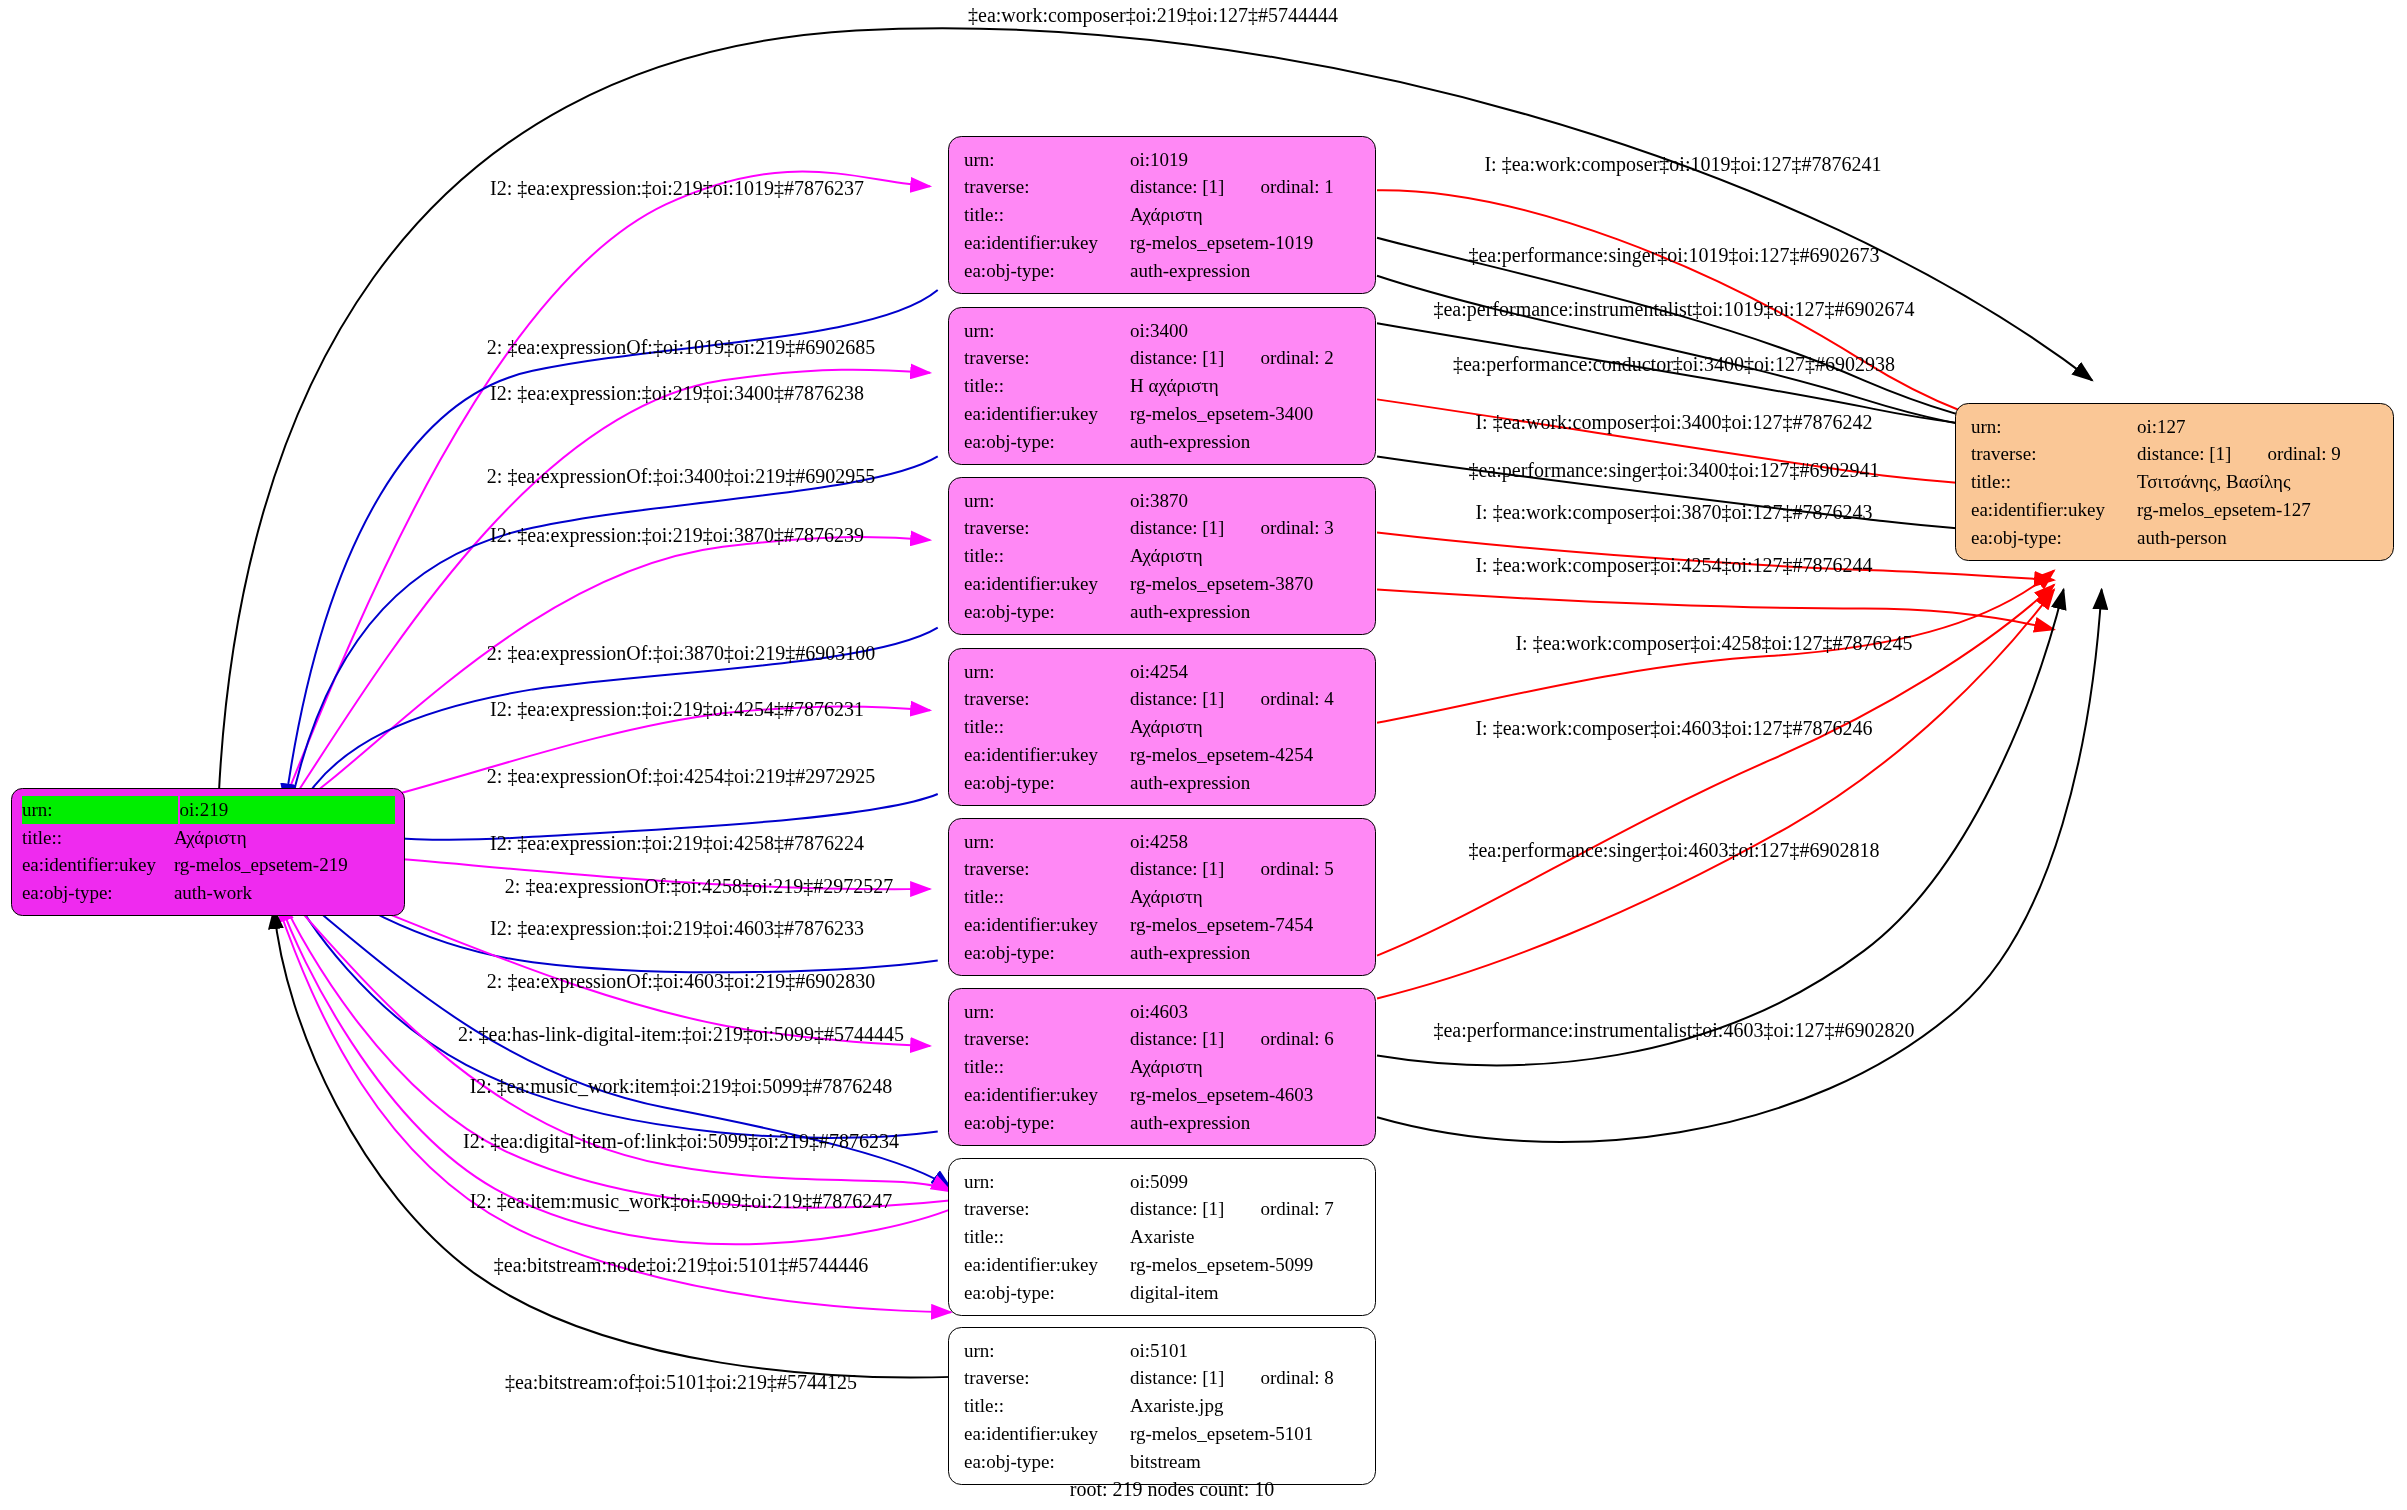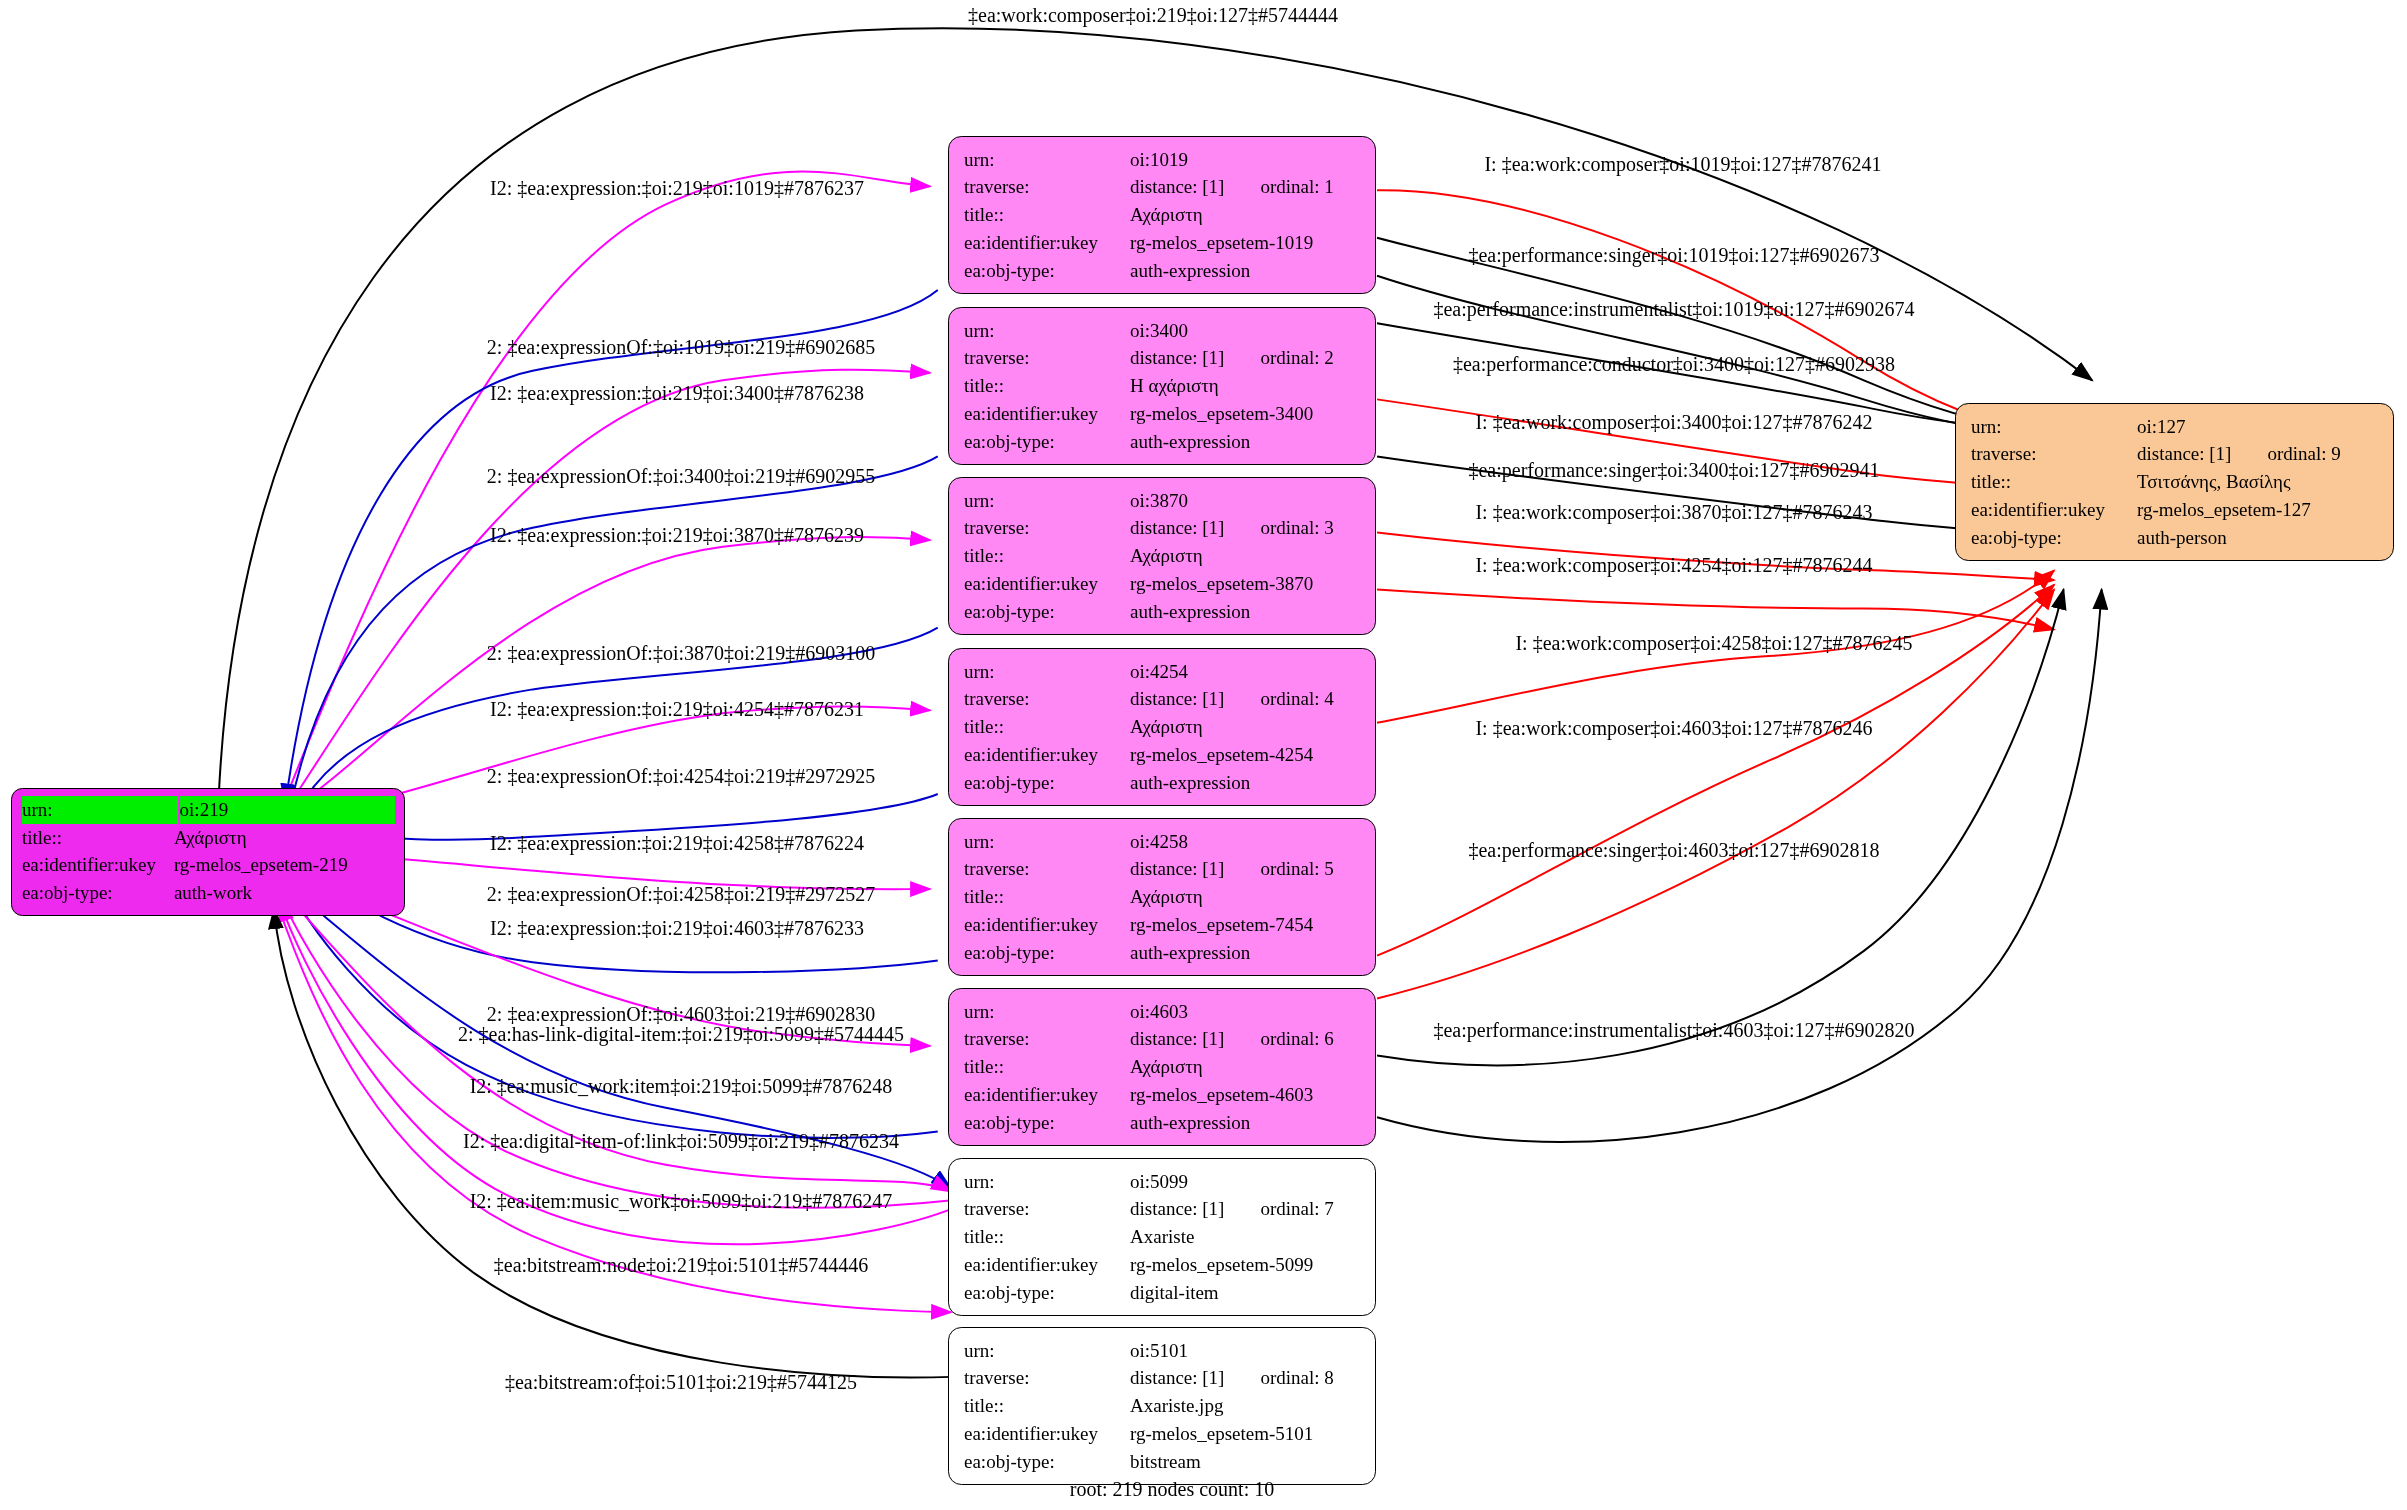--- a/index.html
+++ b/index.html
@@ -378,24 +378,24 @@
   <div class="elabel" style="left:677px; top:393px;">I2: ‡ea:expression:‡oi:219‡oi:3400‡#7876238</div>
   <div class="elabel" style="left:681px; top:476px;">2: ‡ea:expressionOf:‡oi:3400‡oi:219‡#6902955</div>
 
   <div class="elabel" style="left:677px; top:535px;">I2: ‡ea:expression:‡oi:219‡oi:3870‡#7876239</div>
   <div class="elabel" style="left:681px; top:653px;">2: ‡ea:expressionOf:‡oi:3870‡oi:219‡#6903100</div>
 
   <div class="elabel" style="left:677px; top:709px;">I2: ‡ea:expression:‡oi:219‡oi:4254‡#7876231</div>
   <div class="elabel" style="left:681px; top:776px;">2: ‡ea:expressionOf:‡oi:4254‡oi:219‡#2972925</div>
 
   <div class="elabel" style="left:677px; top:843px;">I2: ‡ea:expression:‡oi:219‡oi:4258‡#7876224</div>
-  <div class="elabel" style="left:681px; top:886px;margin-top:8px;">2: ‡ea:expressionOf:‡oi:4258‡oi:219‡#2972527</div>
+  <div class="elabel" style="left:699px; top:886px;">2: ‡ea:expressionOf:‡oi:4258‡oi:219‡#2972527</div>
 
   <div class="elabel" style="left:677px; top:928px;">I2: ‡ea:expression:‡oi:219‡oi:4603‡#7876233</div>
-  <div class="elabel" style="left:681px; top:981px;margin-top:33px;">2: ‡ea:expressionOf:‡oi:4603‡oi:219‡#6902830</div>
+  <div class="elabel" style="left:681px; top:981px;">2: ‡ea:expressionOf:‡oi:4603‡oi:219‡#6902830</div>
 
   <div class="elabel" style="left:681px; top:1034px;">2: ‡ea:has-link-digital-item:‡oi:219‡oi:5099‡#5744445</div>
   <div class="elabel" style="left:681px; top:1086px;">I2: ‡ea:music_work:item‡oi:219‡oi:5099‡#7876248</div>
   <div class="elabel" style="left:681px; top:1141px;">I2: ‡ea:digital-item-of:link‡oi:5099‡oi:219‡#7876234</div>
   <div class="elabel" style="left:681px; top:1201px;">I2: ‡ea:item:music_work‡oi:5099‡oi:219‡#7876247</div>
 
   <div class="elabel" style="left:681px; top:1265px;">‡ea:bitstream:node‡oi:219‡oi:5101‡#5744446</div>
   <div class="elabel" style="left:681px; top:1382px;">‡ea:bitstream:of‡oi:5101‡oi:219‡#5744125</div>
 
   <div class="elabel" style="left:1683px; top:164px;">I: ‡ea:work:composer‡oi:1019‡oi:127‡#7876241</div>

